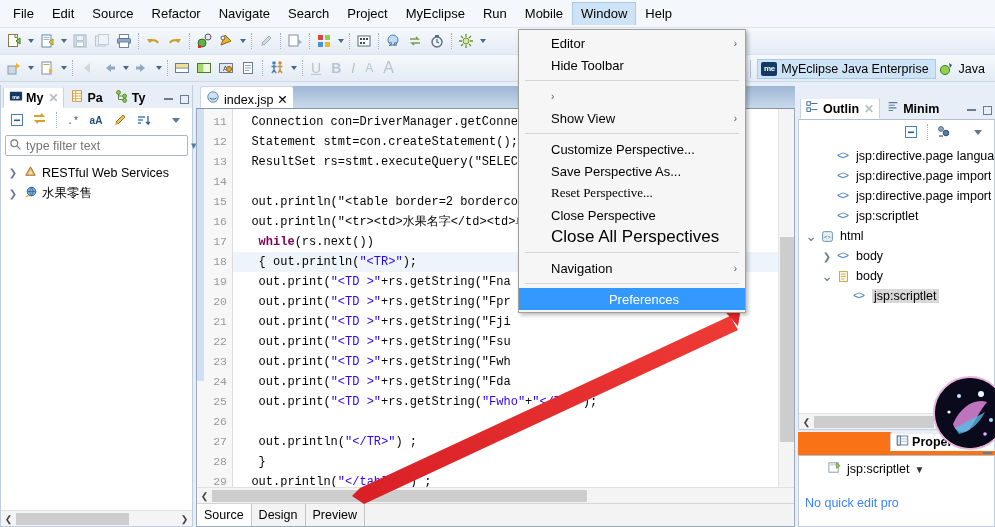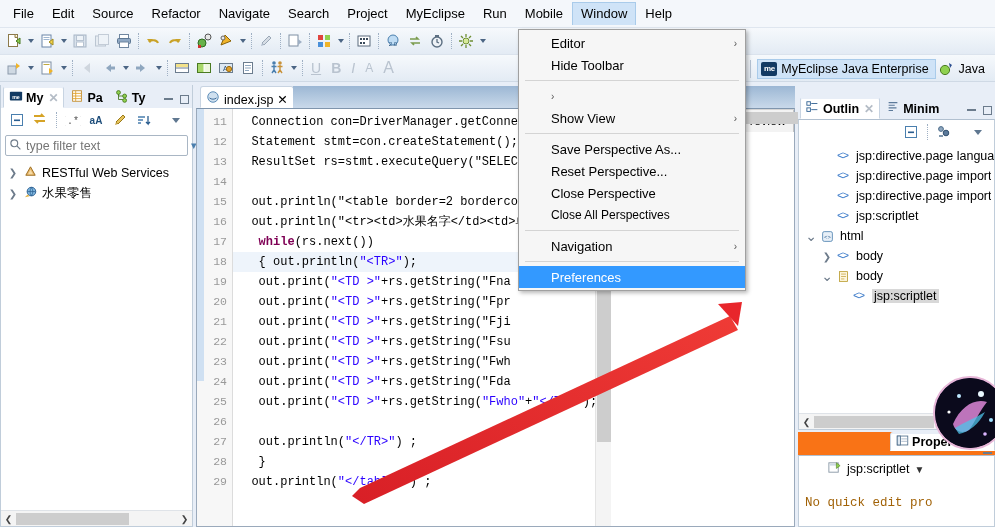--- a/index.html
+++ b/index.html
@@ -128,21 +128,21 @@
     border-radius: 3px 3px 0 0; font-size: 12.5px;
   }
   .etab-strip {
     flex: 1; height: 22px;
     background: linear-gradient(to bottom, #9cb7d4, #c9d9ea);
     margin-left: -1px;
   }
   .editor-body {
     position: absolute; left: 0; top: 23px; right: 0; bottom: 0;
     background: #fff; border: 1px solid #9aa9bb; border-top: 1px solid #7f95ad;
-    display: flex; flex-direction: row;
+    display: flex; flex-direction: column;
   }
   .code-area { flex: 1; position: relative; overflow: hidden; display: flex; }
   .gutter {
     width: 36px; background: #f7f7f7; border-right: 1px solid #dcdcdc;
     font-family: "Liberation Mono", monospace; font-size: 11.5px; color: #999;
     padding-top: 3px; text-align: right; padding-right: 5px; flex-shrink: 0;
   }
   .gutter-bar { position: absolute; left: 0; top: 0; width: 7px; height: 272px; background: #cfe0f2; }
   .codelines {
     flex: 1; position: relative; font-family: "Liberation Mono", monospace;
@@ -189,21 +189,21 @@
   .props-body {
     position: absolute; left: 0; top: 23px; right: 0; bottom: 0;
     background: #fff; border: 1px solid #c0cdda; border-top: 1px solid #b1c0d0;
     display: flex; flex-direction: column;
   }
   .props-header { display: flex; align-items: center; gap: 5px; height: 26px; padding-left: 28px; font-size: 12.5px; }
   .props-split { display: flex; flex: 1; }
   .props-left { width: 88px; background: #fff; border-right: 1px solid #d0d0d0; position: relative; }
   .props-left .qe { font-weight: bold; font-size: 12.5px; padding: 6px 0 0 10px; }
   .props-left .toprule { height: 6px; background: #eeeeee; border-bottom: 1px solid #d8d8d8; }
-  .props-right { flex: 1; font-size: 12.5px; padding: 14px 0 0 6px; color: #a16207; font-family: Liberation Mono, monospace; }
+  .props-right { flex: 1; font-size: 12.5px; padding: 14px 0 0 6px; color: #3b82f6; }
 
   
   #annot-arrow { position: absolute; left: 330px; top: 300px; width: 420px; height: 220px; pointer-events: none; }
 
   
   #avatar {
     position: absolute; right: -12px; top: 376px; width: 74px; height: 74px;
     border-radius: 50%; overflow: hidden;
     border: 2px solid #e7b7d8;
     background: radial-gradient(circle at 35% 30%, #2a2150 0%, #0d0a20 70%, #050410 100%);
@@ -804,39 +804,42 @@
       <div style="height: 1px; background: rgb(212, 212, 212); margin: 4px 6px;"></div>
       <div style="display: flex; align-items: center; height: 22px; padding: 0px 8px 0px 32px; font-size: 13px; color: rgb(0, 0, 0); background: transparent;">
         <span style="font-size: 10px; color: rgb(85, 85, 85);">›</span>
       </div>
       <div style="display: flex; align-items: center; height: 22px; padding: 0px 8px 0px 32px; font-size: 13px; color: rgb(0, 0, 0); background: transparent;">
         <span style="flex: 1 1 0%;">Show View</span>
         <span style="font-size: 10px; color: rgb(85, 85, 85);">›</span>
       </div>
       <div style="height: 1px; background: rgb(212, 212, 212); margin: 4px 6px;"></div>
       <div style="display: flex; align-items: center; height: 22px; padding: 0px 8px 0px 32px; font-size: 13px; color: rgb(0, 0, 0); background: transparent;">
+        <span style="flex: 1 1 0%;">Customize Perspective...</span>
+      </div>
+      <div style="display: flex; align-items: center; height: 22px; padding: 0px 8px 0px 32px; font-size: 13px; color: rgb(0, 0, 0); background: transparent;">
         <span style="flex: 1 1 0%;">Save Perspective As...</span>
       </div>
-      <div style="display: flex; align-items: center; height: 22px; padding: 0px 8px 0px 32px; font-size: 13px; color: rgb(0, 0, 0); background: transparent;">
+      <div style="display: flex; align-items: center; height: 22px; padding: 0px 8px 0px 32px; font-size: 13px; color: rgb(0, 0, 0); background: transparent; font-family: Liberation Serif, serif;">
         <span style="flex: 1 1 0%;">Reset Perspective...</span>
       </div>
       <div style="display: flex; align-items: center; height: 22px; padding: 0px 8px 0px 32px; font-size: 13px; color: rgb(0, 0, 0); background: transparent;">
         <span style="flex: 1 1 0%;">Close Perspective</span>
       </div>
-      <div style="display: flex; align-items: center; height: 22px; padding: 0px 8px 0px 32px; font-size: 12px; color: rgb(0, 0, 0); background: transparent;">
+      <div style="display: flex; align-items: center; height: 22px; padding: 0px 8px 0px 32px; font-size: 17px; color: rgb(0, 0, 0); background: transparent;">
         <span style="flex: 1 1 0%;">Close All Perspectives</span>
       </div>
       <div style="height: 1px; background: rgb(212, 212, 212); margin: 4px 6px;"></div>
       <div style="display: flex; align-items: center; height: 22px; padding: 0px 8px 0px 32px; font-size: 13px; color: rgb(0, 0, 0); background: transparent;">
         <span style="flex: 1 1 0%;">Navigation</span>
         <span style="font-size: 10px; color: rgb(85, 85, 85);">›</span>
       </div>
       <div style="height: 1px; background: rgb(212, 212, 212); margin: 4px 6px;"></div>
       <div style="display: flex; align-items: center; height: 22px; padding: 0px 8px 0px 32px; font-size: 13px; color: rgb(255, 255, 255); background: rgb(51, 153, 255);">
-        <span style="flex: 1 1 0%;">Preferences</span>
+        <span style="flex: 1 1 0%; text-align: center;">Preferences</span>
       </div>
     </div>
 
   <svg id="annot-arrow" viewBox="0 0 420 220">
     <defs>
       <linearGradient id="redg" x1="0" y1="1" x2="1" y2="0">
         <stop offset="0%" stop-color="#d81f26"></stop>
         <stop offset="100%" stop-color="#ef3b36"></stop>
       </linearGradient>
     </defs>

